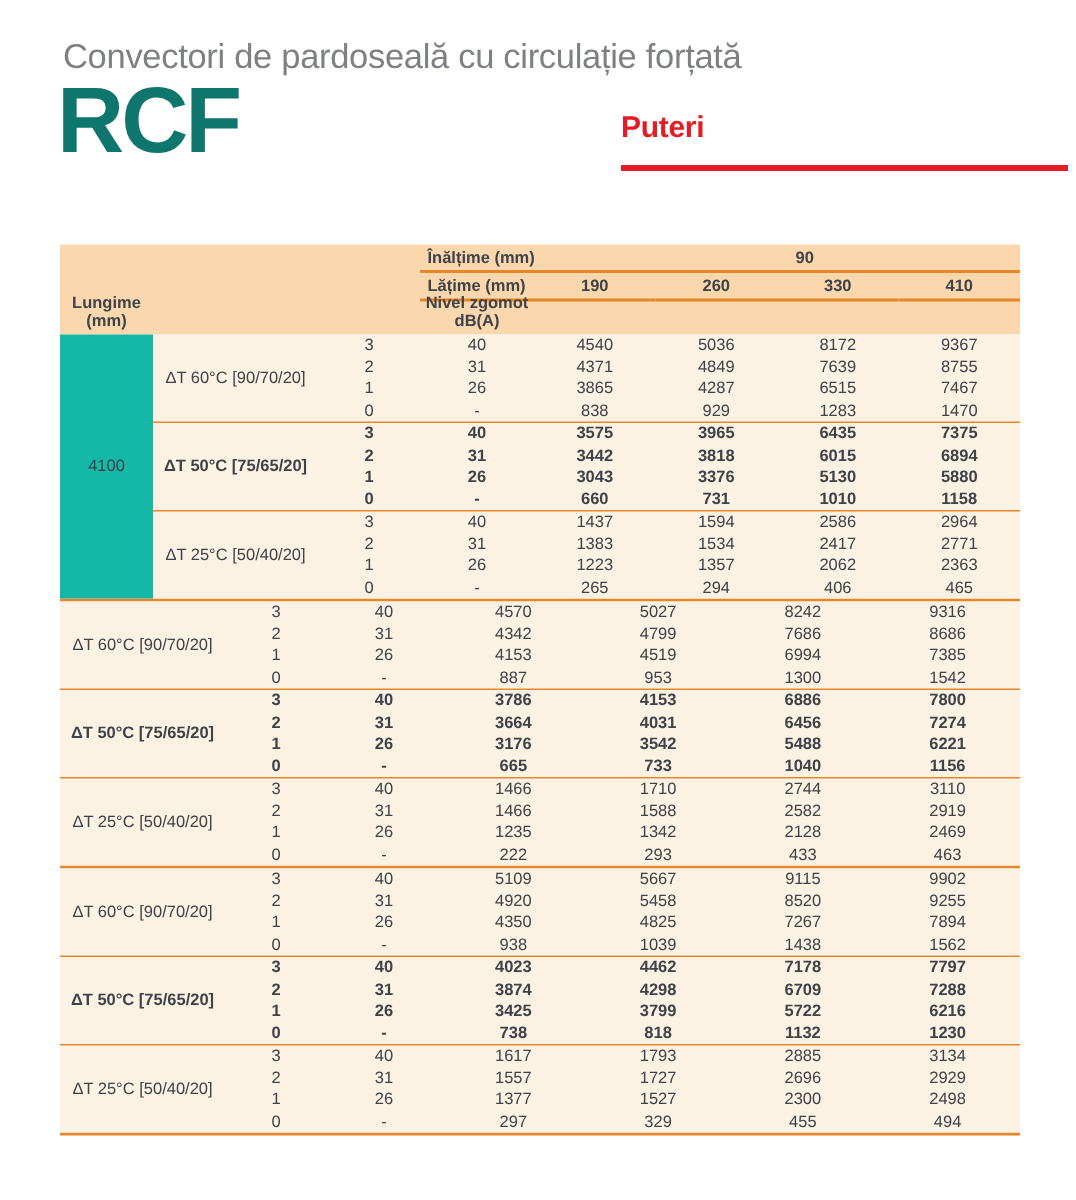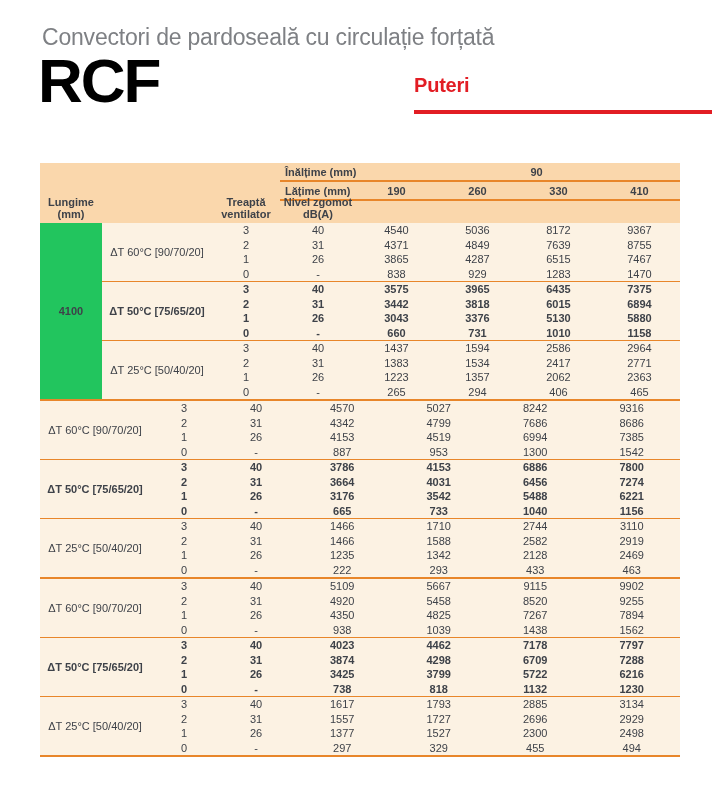--- a/index.html
+++ b/index.html
@@ -2,21 +2,21 @@
 <html style="--accent-red: #E21D24; --line-orange: #E8862A; --header-bg: #FAD7AC; --body-bg: #FCF2E3; --text-dark: #3E4249; --title-gray: #54555A; --subtitle-gray: #7E8084;"><head>
 <meta charset="utf-8">
 <style>
   html,body{margin:0;padding:0;}
   body{
     width:717px;height:800px;background:#ffffff;position:relative;overflow:hidden;
     font-family:"Liberation Sans","DejaVu Sans",sans-serif;color:#3E4249;
     -webkit-font-smoothing:antialiased;
   }
   .subtitle{position:absolute;left:42px;top:24px;font-size:23px;color:#7E8084;letter-spacing:-0.2px;}
-  .product{position:absolute;left:38px;top:50px;font-size:62px;font-weight:bold;color:#000000;letter-spacing:-2px;line-height:1;}
+  .product{position:absolute;left:38px;top:50px;font-size:62px;font-weight:bold;color:#0f766e;letter-spacing:-2px;line-height:1;}
   .section{position:absolute;left:414px;top:74px;width:298px;border-bottom:4px solid var(--accent-red,#E21D24);padding-bottom:13px;}
   .section-title{font-size:20px;font-weight:bold;color:var(--accent-red,#E21D24);letter-spacing:-0.2px;}
 
   .ptable{position:absolute;left:40px;top:163px;width:640px;font-size:11px;line-height:12px;}
 
   
   .thead{
     display:grid;
     grid-template-columns:62px 110px 68px 76px repeat(4,1fr);
     grid-template-rows:19px 19px 22px;
@@ -31,21 +31,21 @@
   .h-inaltime{grid-column:4;grid-row:1;justify-content:flex-start;padding-left:5px;}
   .h-90{grid-column:5/9;grid-row:1;padding-left:37px;}
   .h-latime{grid-column:4;grid-row:2;justify-content:flex-start;padding-left:5px;}
   .h-w5{grid-column:5;grid-row:2;} .h-w6{grid-column:6;grid-row:2;}
   .h-w7{grid-column:7;grid-row:2;} .h-w8{grid-column:8;grid-row:2;}
   .h-zgomot{grid-column:4;grid-row:3;}
   .u{border-bottom:2px solid var(--line-orange,#E8862A);}
 
   
   .group{display:flex;border-bottom:2px solid var(--line-orange,#E8862A);}
-  .len{width:62px;display:flex;align-items:center;justify-content:center;font-weight:bold;background:#22c55e;flex:none;}
+  .len{width:62px;display:flex;align-items:center;justify-content:center;font-weight:normal;background:#14b8a6;flex:none;}
   .blocks{flex:1;display:flex;flex-direction:column;}
   .block{
     display:grid;
     grid-template-columns:110px 68px 76px repeat(4,1fr);
     grid-auto-rows:14.5px;
     background:var(--body-bg,#FCF2E3);
   }
   .block + .block{border-top:1px solid var(--line-orange,#E8862A);}
   .block.bold{font-weight:bold;}
   .c{display:flex;align-items:center;justify-content:center;white-space:nowrap;}
@@ -59,24 +59,20 @@
 
 <div class="section">
   <div class="section-title">Puteri</div>
 </div>
 
 <div class="ptable">
   <div class="thead">
     <div class="hc stack h-lungime">
       <span>Lungime</span>
       <span>(mm)</span>
-    </div>
-    <div class="hc stack h-treapta">
-      <span>Treaptă</span>
-      <span>ventilator</span>
     </div>
     <div class="hc h-inaltime u">Înălțime (mm)</div>
     <div class="hc h-90 u">90</div>
     <div class="hc h-latime u">Lățime (mm)</div>
     <div class="hc h-w5 u">190</div>
     <div class="hc h-w6 u">260</div>
     <div class="hc h-w7 u">330</div>
     <div class="hc h-w8 u">410</div>
     <div class="hc stack h-zgomot">
       <span>Nivel zgomot</span>

